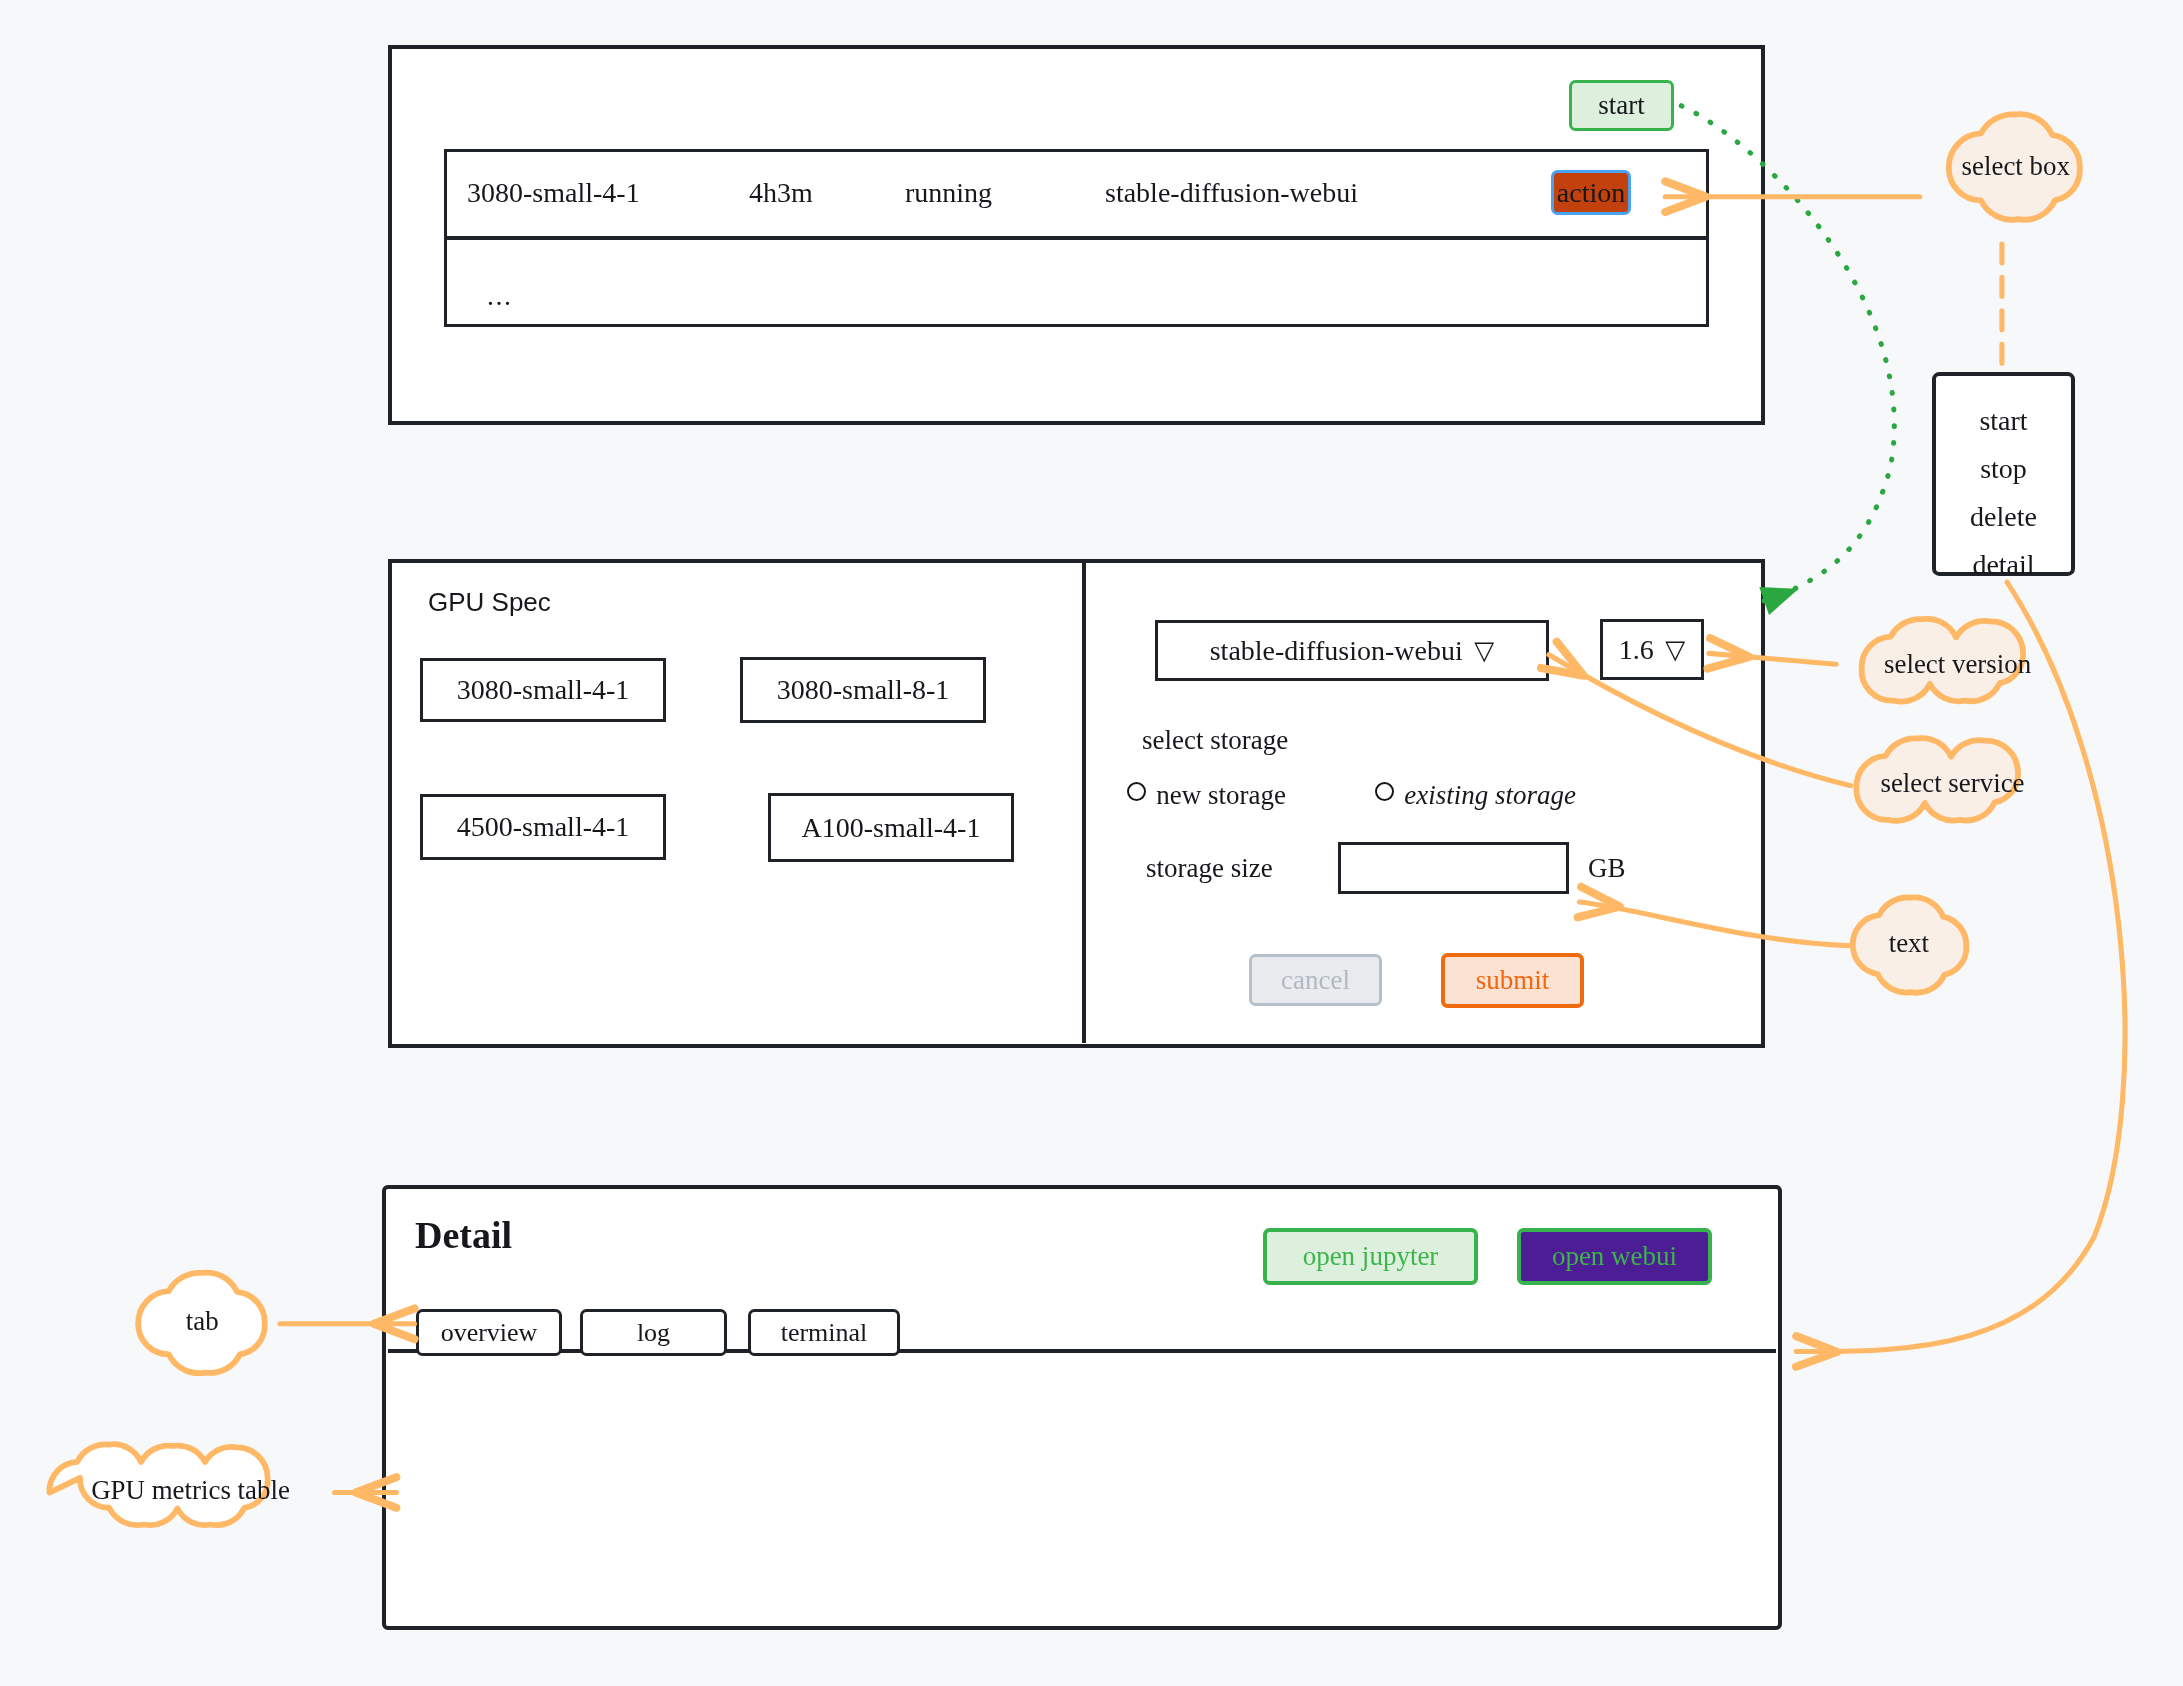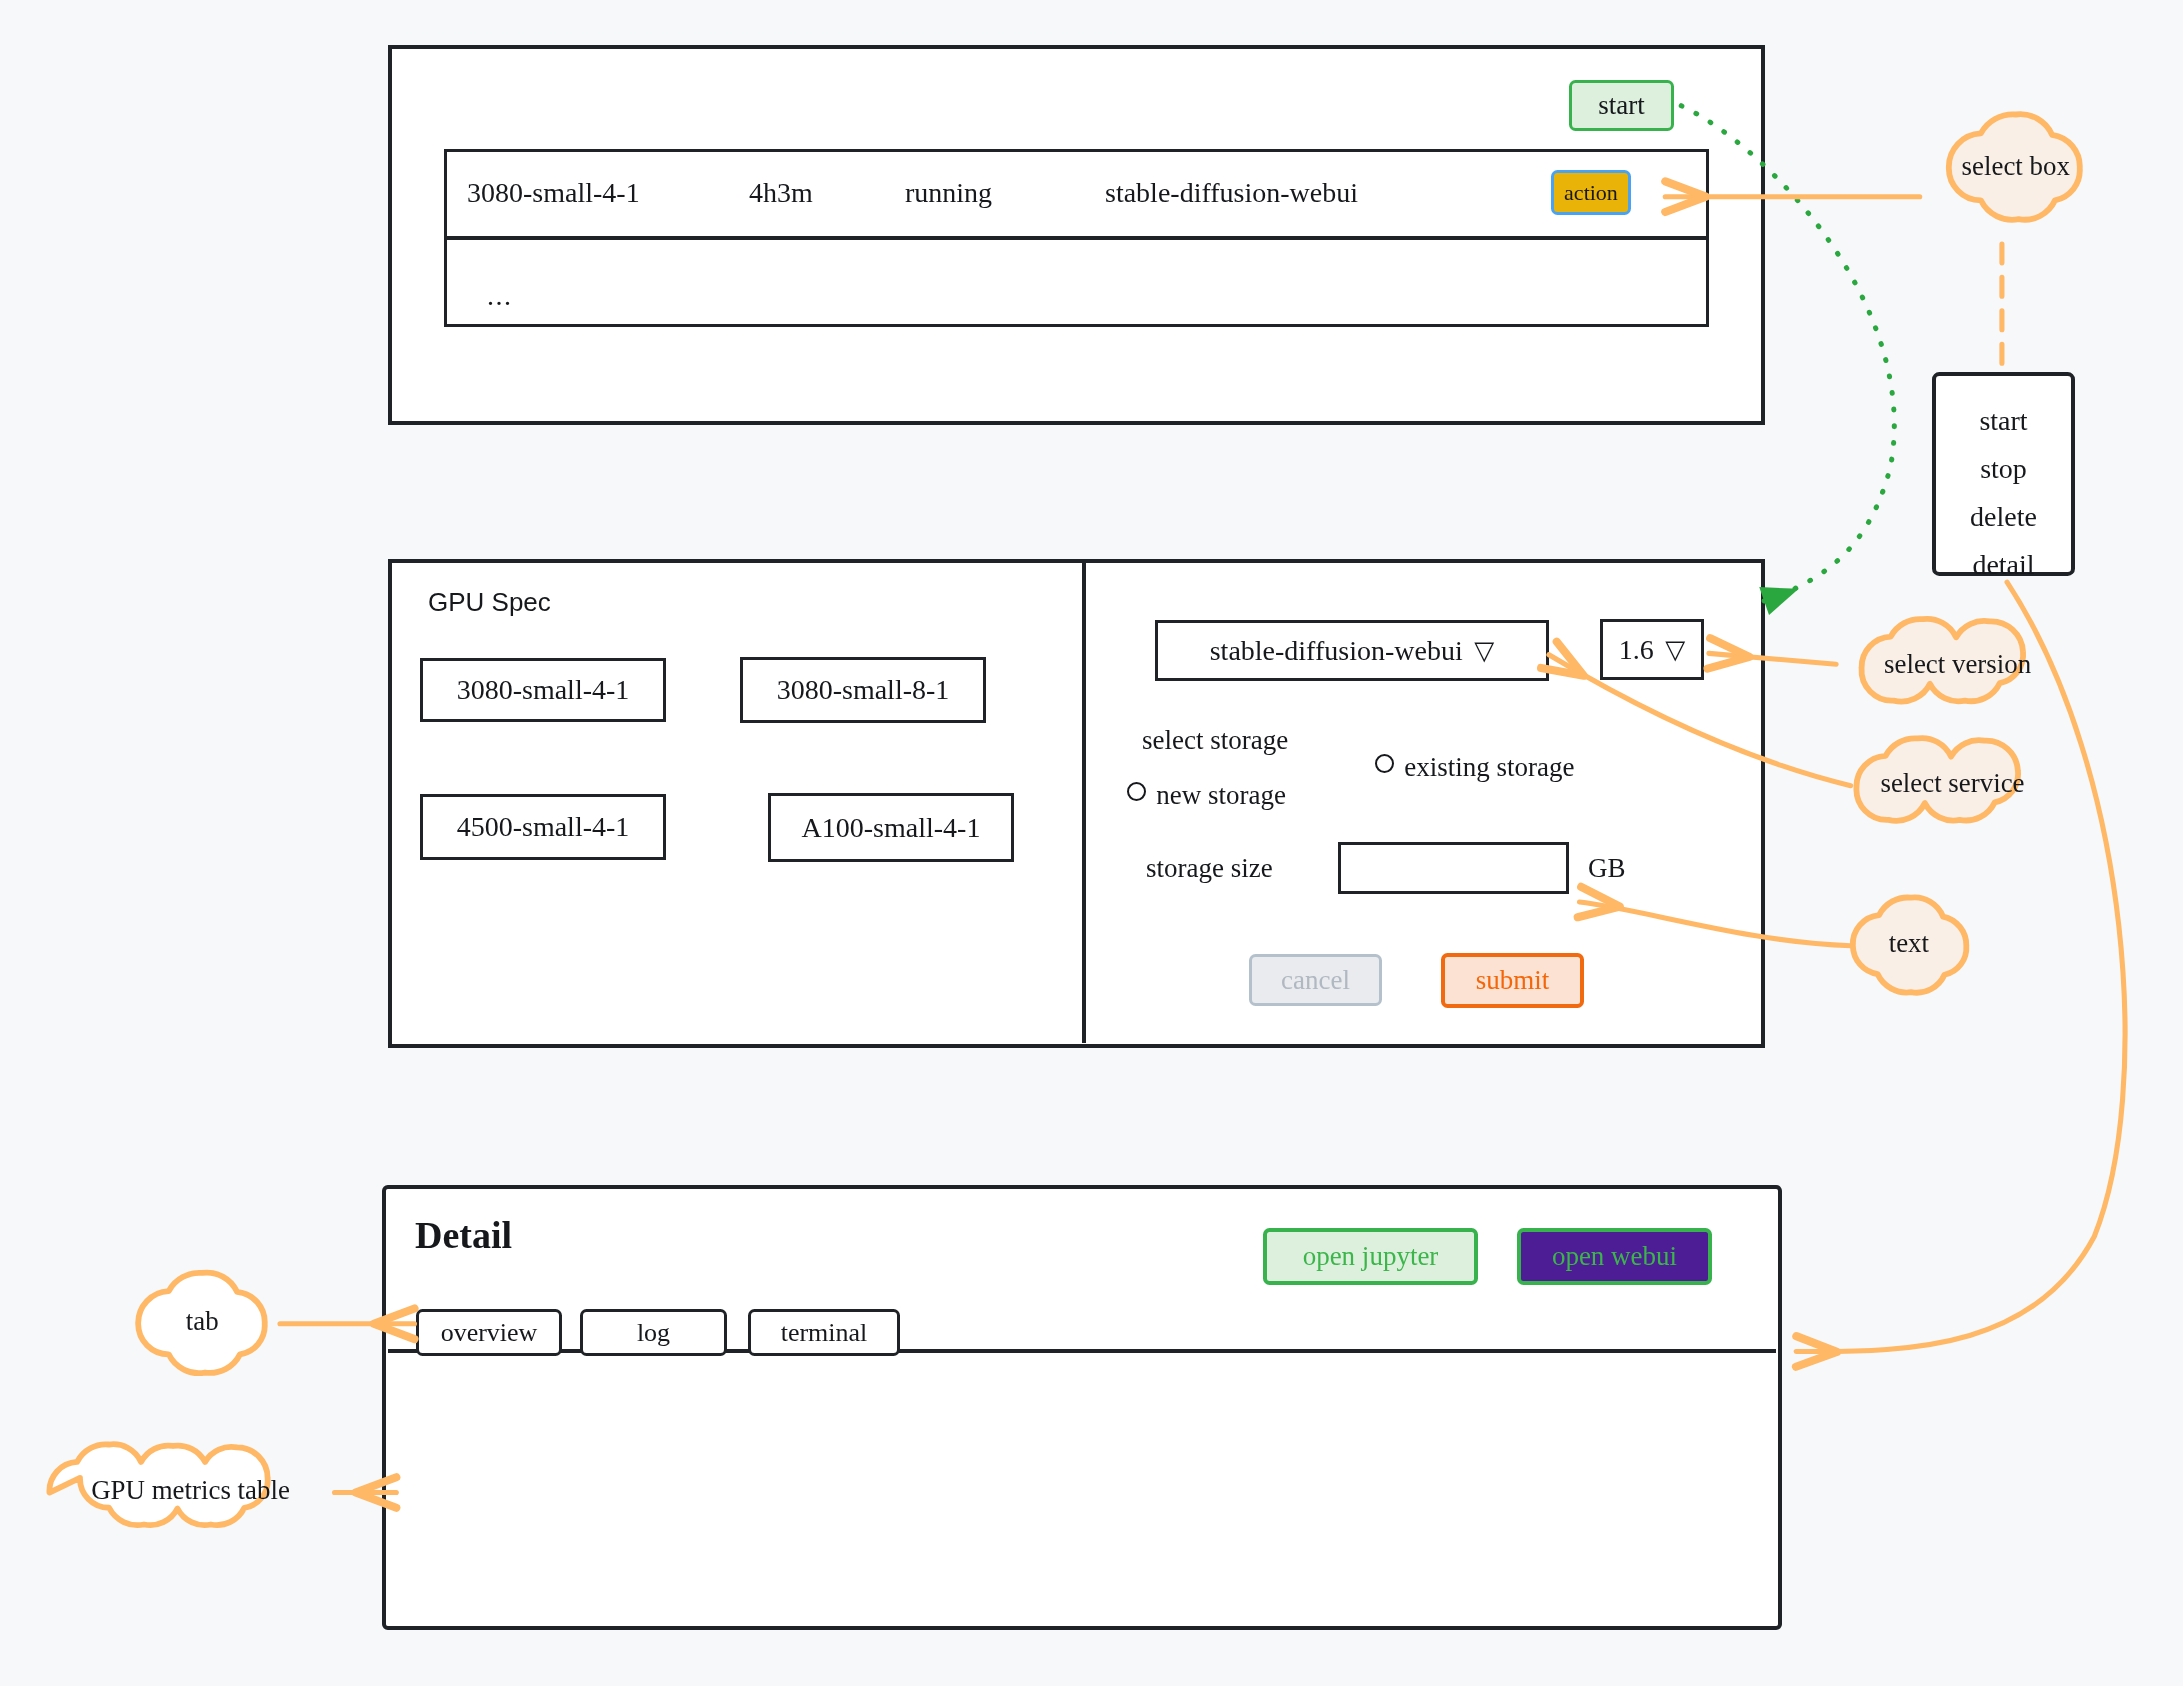--- a/index.html
+++ b/index.html
@@ -28,21 +28,21 @@
   #cell-status{left:905px;}
   #cell-service{left:1105px;}
   #list-ellipsis{left:487px;top:280px;font-size:28px;color:#16181c;letter-spacing:1.5px;}
 
   
   .pill{position:absolute;display:flex;align-items:center;justify-content:center;
         border-radius:6.5px;box-sizing:border-box;white-space:nowrap;line-height:1;}
   #btn-start{left:1569px;top:80px;width:105px;height:51px;
              background:#dcf0dd;border:3.6px solid #37b24d;color:#16181c;font-size:27px;}
   #badge-action{left:1551px;top:170px;width:80px;height:45px;
-             background:#eab308;border:3.6px solid #4aa3f0;color:#16181c;font-size:22px;}
+             background:#c2410c;border:3.6px solid #4aa3f0;color:#16181c;font-size:28px;}
 
   
   #action-menu{left:1932px;top:372px;width:143px;height:204px;
                background:#fff;border:4.4px solid #1f2226;border-radius:7.3px;}
   .menu-item{position:absolute;left:0;width:100%;text-align:center;
              font-size:28px;color:#16181c;line-height:1;}
   #mi-0{top:31px;} #mi-1{top:79px;} #mi-2{top:127px;} #mi-3{top:175px;}
 
   
   #config-panel{left:388px;top:559px;width:1377px;height:489px;}
@@ -66,21 +66,21 @@
   .caret{font-size:26px;line-height:1;display:inline-block;}
 
   .form-label{position:absolute;font-size:27px;color:#16181c;line-height:1;white-space:nowrap;}
   #lbl-storage{left:1142px;top:727px;}
   #lbl-storage-size{left:1146px;top:855px;}
   #lbl-gb{left:1588px;top:855px;}
 
   .radio-opt{position:absolute;display:flex;align-items:flex-start;gap:10.2px;
              font-size:27px;color:#16181c;line-height:1;white-space:nowrap;}
   #radio-new{left:1127px;top:782px;}
-  #radio-existing{left:1375px;top:754px;}
+  #radio-existing{left:1375px;top:782px;font-style:italic;}
   .radio-dot{width:19px;height:19px;border:2.9px solid #16181c;border-radius:50%;
              box-sizing:border-box;display:inline-block;}
 
   #storage-input{left:1338px;top:842px;width:231px;height:52px;
                  background:#fff;border:3.6px solid #1f2226;}
 
   #btn-cancel{left:1249px;top:954px;width:133px;height:52px;
               background:#e9ebee;border:3.6px solid #b4c0cc;color:#b0b8c2;font-size:27px;}
   #btn-submit{left:1441px;top:953px;width:143px;height:55px;
               background:#fbe2d2;border:4.4px solid #f26a10;color:#f4660a;font-size:27px;}

